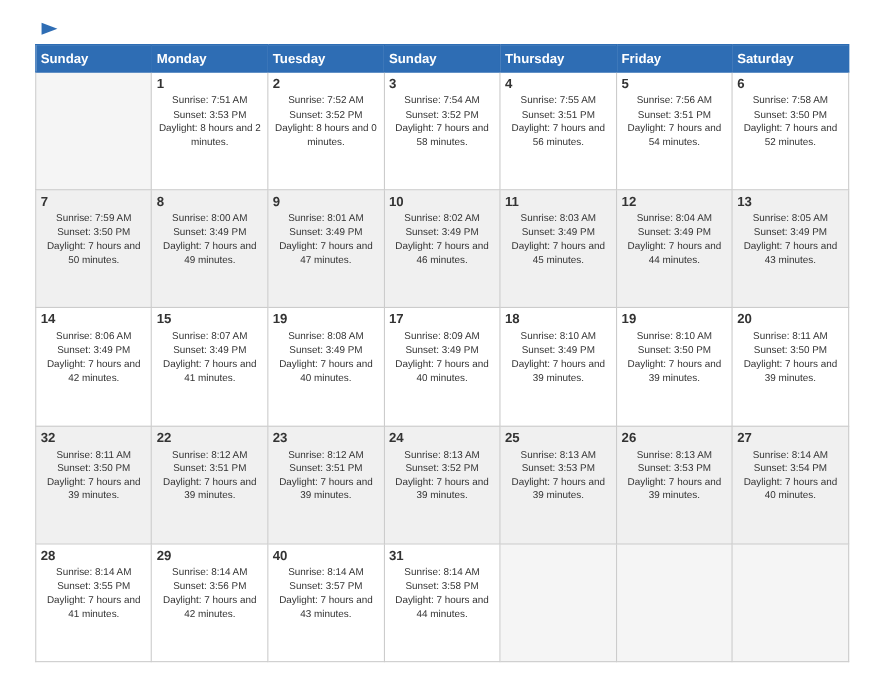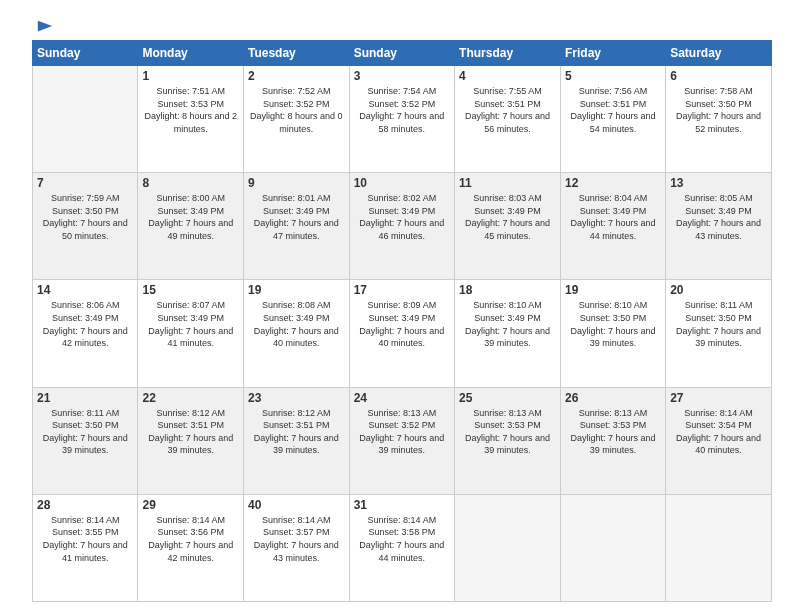--- a/index.html
+++ b/index.html
@@ -220,21 +220,21 @@
             <div class="day-number">19</div>
             <div class="day-info">Sunrise: 8:10 AM<br>Sunset: 3:50 PM<br>Daylight: 7 hours and 39 minutes.</div>
           </td>
           <td>
             <div class="day-number">20</div>
             <div class="day-info">Sunrise: 8:11 AM<br>Sunset: 3:50 PM<br>Daylight: 7 hours and 39 minutes.</div>
           </td>
         </tr>
         <tr class="row-shaded">
           <td>
-            <div class="day-number">21</div>
+            <div class="day-number">32</div>
             <div class="day-info">Sunrise: 8:11 AM<br>Sunset: 3:50 PM<br>Daylight: 7 hours and 39 minutes.</div>
           </td>
           <td>
             <div class="day-number">22</div>
             <div class="day-info">Sunrise: 8:12 AM<br>Sunset: 3:51 PM<br>Daylight: 7 hours and 39 minutes.</div>
           </td>
           <td>
             <div class="day-number">23</div>
             <div class="day-info">Sunrise: 8:12 AM<br>Sunset: 3:51 PM<br>Daylight: 7 hours and 39 minutes.</div>
           </td>

